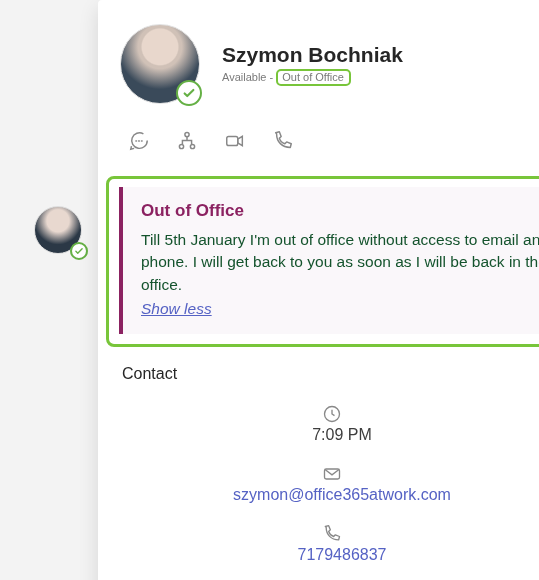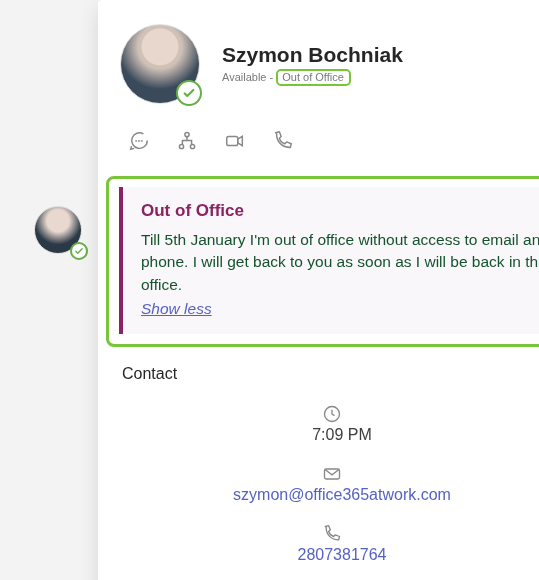--- a/index.html
+++ b/index.html
@@ -294,17 +294,17 @@
       </span>
       <span class="contact-link">szymon@office365atwork.com</span>
     </div>
 
     <div class="contact-row">
       <span class="contact-icon">
         <svg viewBox="0 0 24 24" fill="none" stroke="#888" stroke-width="1.6">
             <path d="M5 4c0 9 6 15 15 15l1-4-5-2-2 2c-3-1-5-3-6-6l2-2-2-5-4 1z" stroke-linejoin="round"></path>
           </svg>
       </span>
-      <span class="contact-link">2807381764</span>
+      <span class="contact-link">7179486837</span>
     </div>
   </div>
 
 </div>
 
 </body></html>

